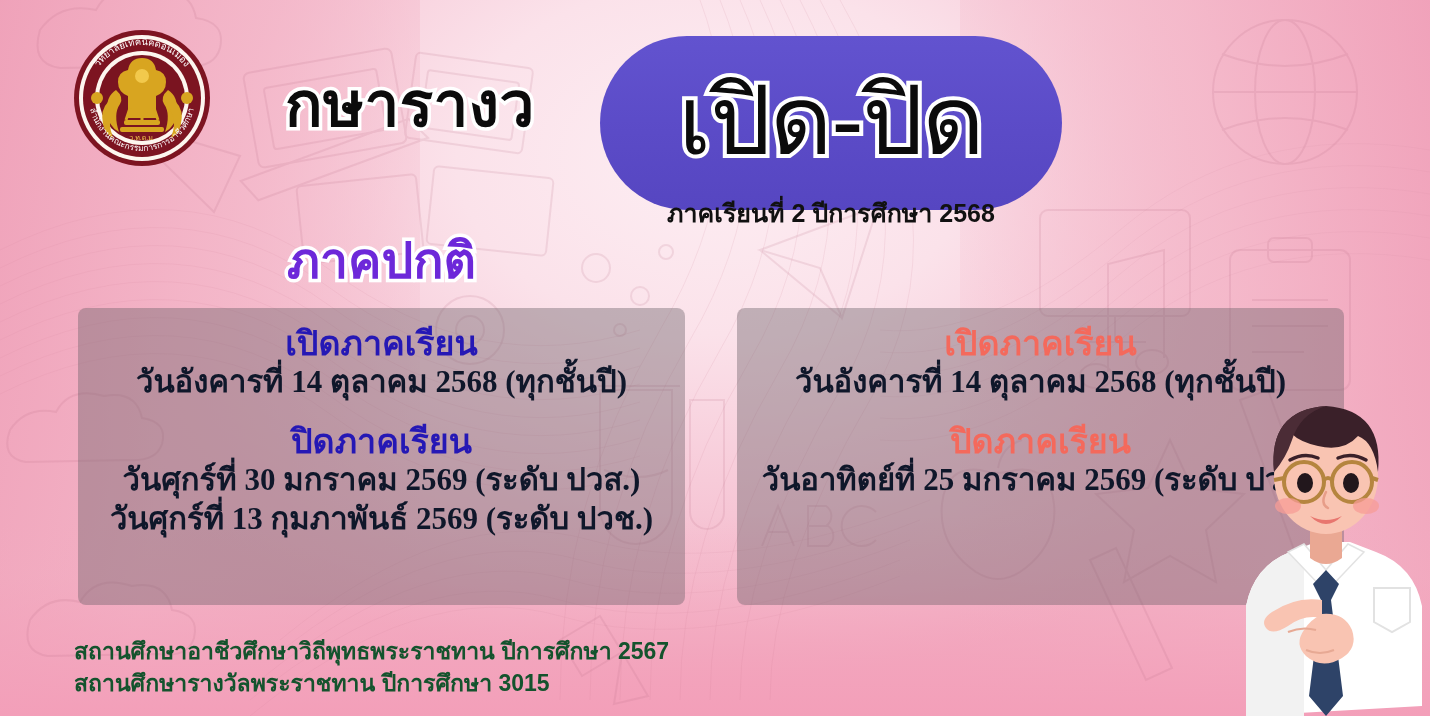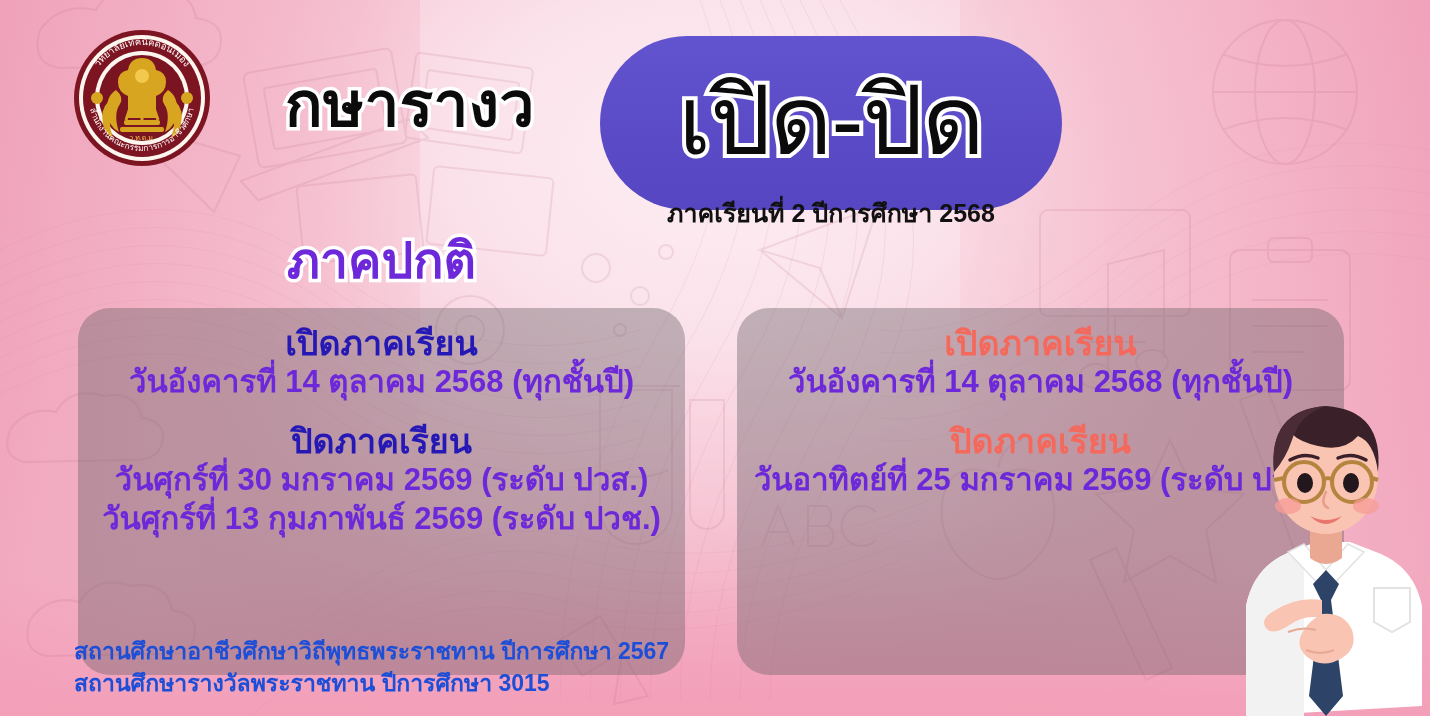--- a/index.html
+++ b/index.html
@@ -100,51 +100,52 @@
     line-height: 1;
     -webkit-text-stroke: 7px #ffffff;
     paint-order: stroke fill;
     text-align: center;
   }
   .sec-head.left  { left: 78px;  top: 236px; width: 607px; }
   .sec-head.right { left: 737px; top: 236px; width: 607px; }
 
   
   .card {
-    position: absolute; top: 308px; height: 367px;
+    position: absolute; top: 308px; height: 297px;
     background: rgba(106, 96, 102, 0.40);
-    border-radius: 32px;
+    border-radius: 8px;
+    font-family: Liberation Serif, serif;
   }
   .card.left  { left: 78px;  width: 607px; }
   .card.right { left: 737px; width: 607px; }
 
   .card-inner {
     position: absolute; inset: 0;
     display: flex; flex-direction: column;
     align-items: center; justify-content: flex-start;
     padding-top: 16px;
   }
   .term-label {
     font-size: 34px; font-weight: 700; line-height: 1.15;
   }
   .term-label.open-left, .term-label.close-left { color: #2518b5; }
   .term-label.open-right, .term-label.close-right { color: #f4695c; }
 
   .term-date {
-    font-size: 31px; font-weight: 700; color: #6d28d9;
+    font-size: 31px; font-weight: 700; color: #0f172a;
     line-height: 1.25; white-space: nowrap;
   }
   .gap-mid { height: 20px; }
 
   
   .footer {
     position: absolute; left: 74px; bottom: 16px;
   }
   .footer-line {
-    font-size: 23px; font-weight: 700; color: #1d4ed8;
+    font-size: 23px; font-weight: 700; color: #14532d;
     line-height: 1.42; white-space: nowrap;
   }
 
   
   .character {
     position: absolute; right: -6px; bottom: 0;
     width: 210px; height: 360px;
   }
   .character svg { width: 210px; height: 360px; display: block; }
 </style>

